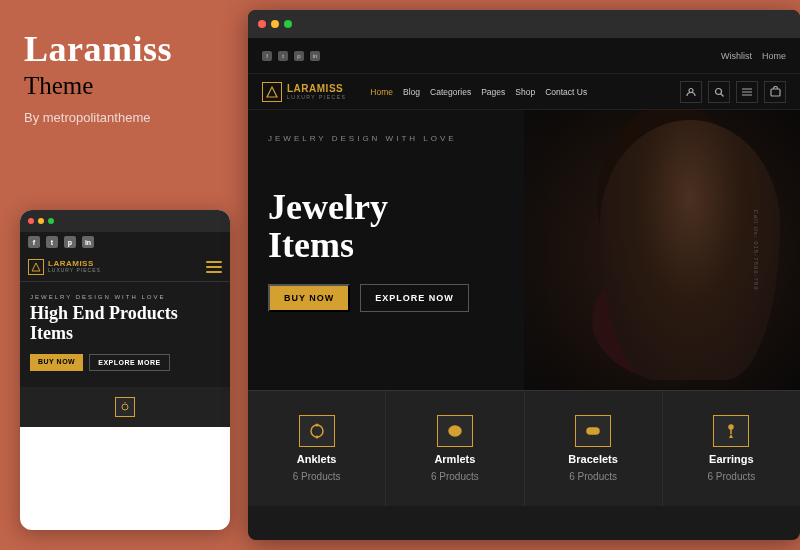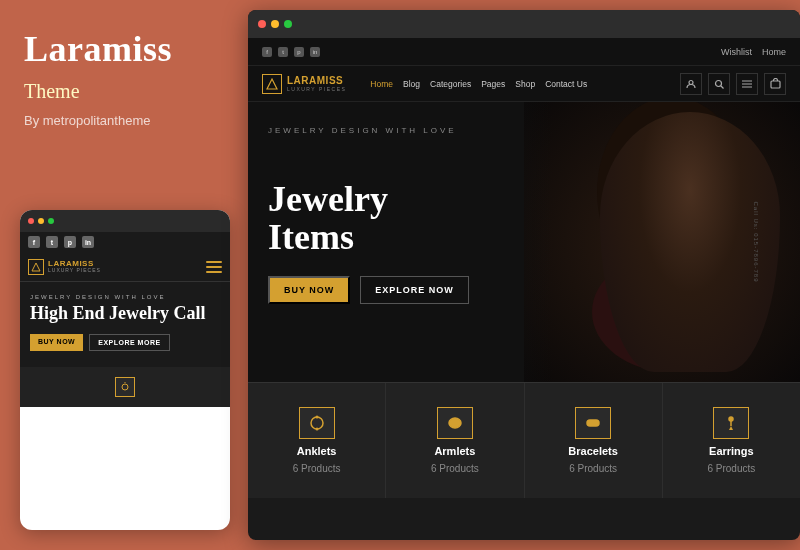--- a/index.html
+++ b/index.html
@@ -21,24 +21,24 @@
       padding: 30px 24px;
     }
     .brand-title {
       font-size: 36px;
       font-weight: 700;
       color: #fff;
       line-height: 1.1;
       letter-spacing: 0.5px;
     }
     .brand-subtitle {
-      font-size: 20px;
+      font-size: 25px;
       font-weight: 400;
-      color: #fef9c3;
-      margin-top: 10px;
+      color: #000000;
+      margin-top: 2px;
     }
     .by-line {
       font-size: 13px;
       color: rgba(255,255,255,0.75);
       margin-top: 10px;
       font-family: Arial, sans-serif;
     }
 
     
     .mobile-mockup {
@@ -206,21 +206,21 @@
       padding: 0 10px;
       gap: 5px;
     }
     .d-dot { width: 8px; height: 8px; border-radius: 50%; }
     .d-dot-r { background: #ff5f57; }
     .d-dot-y { background: #febc2e; }
     .d-dot-g { background: #28c840; }
 
     .desktop-site-nav {
       background: #111;
-      height: 28px;
+      height: 36px;
       display: flex;
       align-items: center;
       padding: 0 14px;
       gap: 10px;
       font-size: 9px;
       color: #666;
       font-family: Arial, sans-serif;
       border-bottom: 1px solid #222;
       justify-content: space-between;
     }
@@ -438,21 +438,21 @@
         </div>
       </div>
       <div class="mobile-hamburger">
         <div class="ham-line"></div>
         <div class="ham-line"></div>
         <div class="ham-line"></div>
       </div>
     </div>
     <div class="mobile-hero">
       <div class="mobile-hero-subtitle">JEWELRY DESIGN WITH LOVE</div>
-      <div class="mobile-hero-title">High End Jewelry Call</div>
+      <div class="mobile-hero-title">High End Products Items</div>
       <div class="mobile-btns">
         <div class="mobile-btn-primary">BUY NOW</div>
         <div class="mobile-btn-secondary">EXPLORE MORE</div>
       </div>
     </div>
     <div class="mobile-category-strip">
       <div class="mobile-cat-icon">
         <svg viewBox="0 0 10 10" fill="none" stroke="#d4a030" stroke-width="1">
           <circle cx="5" cy="5" r="3"></circle>
           <line x1="5" y1="1" x2="5" y2="0"></line>

